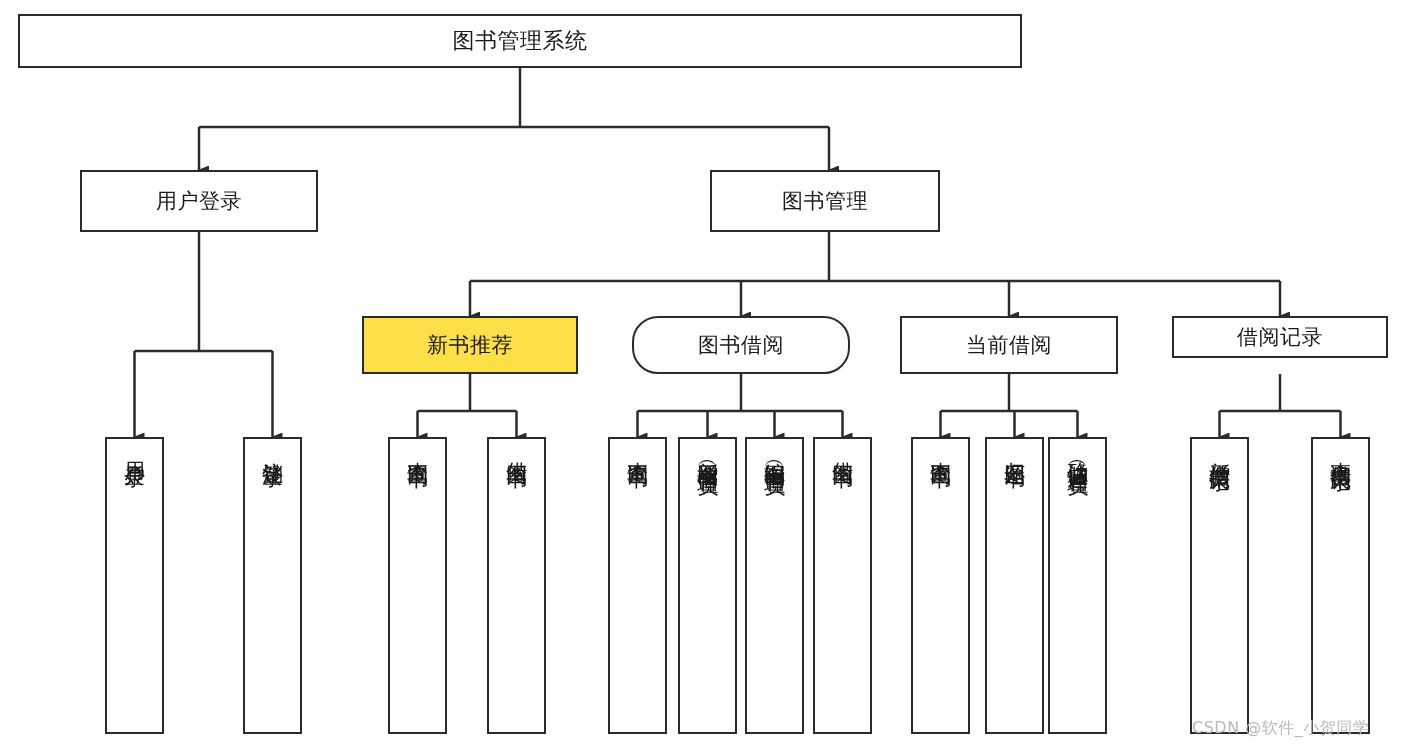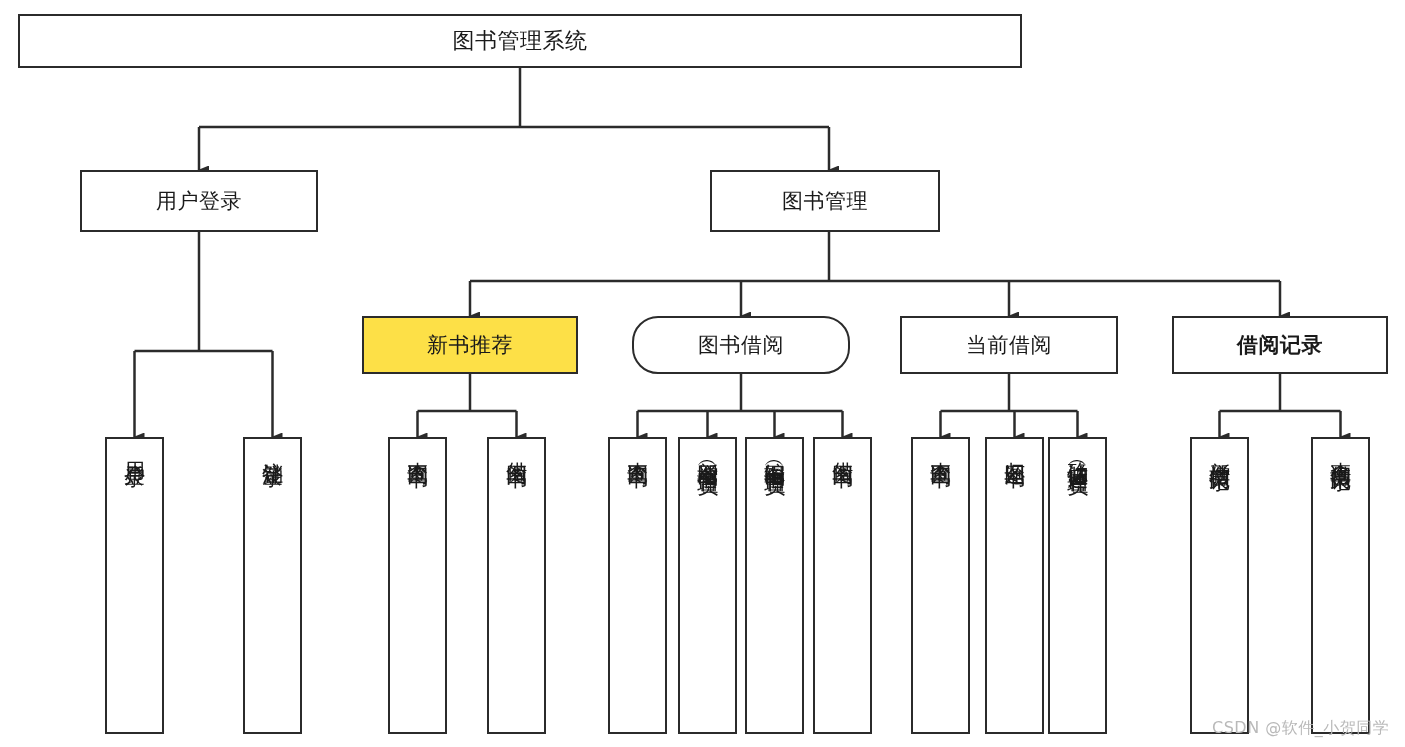--- a/index.html
+++ b/index.html
@@ -129,21 +129,21 @@
       </div>
       <div class="node horizontal" id="node-new-book-rec" style="left: 362px; top: 316px; width: 216px; height: 58px; border-color: rgb(43, 43, 43); background: #fde047; color: rgb(26, 26, 26);">
         <span class="node-label">新书推荐</span>
       </div>
       <div class="node horizontal" id="node-book-borrow" style="left: 632px; top: 316px; width: 218px; height: 58px; border-color: rgb(43, 43, 43); background: rgb(255, 255, 255); color: rgb(26, 26, 26); border-radius: 26px;">
         <span class="node-label">图书借阅</span>
       </div>
       <div class="node horizontal" id="node-current-borrow" style="left: 900px; top: 316px; width: 218px; height: 58px; border-color: rgb(43, 43, 43); background: rgb(255, 255, 255); color: rgb(26, 26, 26);">
         <span class="node-label">当前借阅</span>
       </div>
-      <div class="node horizontal" id="node-borrow-record" style="left: 1172px; top: 316px; width: 216px; height: 58px; border-color: rgb(43, 43, 43); background: rgb(255, 255, 255); color: rgb(26, 26, 26); font-weight: bold;">
+      <div class="node horizontal" id="node-borrow-record" style="left: 1172px; top: 316px; width: 216px; height: 42px; border-color: rgb(43, 43, 43); background: rgb(255, 255, 255); color: rgb(26, 26, 26);">
         <span class="node-label">借阅记录</span>
       </div>
       <div class="node vertical" id="node-leaf-user-login" style="left: 105px; top: 437px; width: 59px; height: 297px; border-color: rgb(43, 43, 43); background: rgb(255, 255, 255); color: rgb(26, 26, 26);">
         <span class="node-label">用户登录</span>
       </div>
       <div class="node vertical" id="node-leaf-logout" style="left: 243px; top: 437px; width: 59px; height: 297px; border-color: rgb(43, 43, 43); background: rgb(255, 255, 255); color: rgb(26, 26, 26);">
         <span class="node-label">注销登录</span>
       </div>
       <div class="node vertical" id="node-leaf-query-1" style="left: 388px; top: 437px; width: 59px; height: 297px; border-color: rgb(43, 43, 43); background: rgb(255, 255, 255); color: rgb(26, 26, 26);">
         <span class="node-label">查询图书</span>
@@ -173,15 +173,15 @@
         <span class="node-label">确认归还（管理员）</span>
       </div>
       <div class="node vertical" id="node-leaf-add-rec" style="left: 1190px; top: 437px; width: 59px; height: 297px; border-color: rgb(43, 43, 43); background: rgb(255, 255, 255); color: rgb(26, 26, 26);">
         <span class="node-label">新增借阅记录</span>
       </div>
       <div class="node vertical" id="node-leaf-query-rec" style="left: 1311px; top: 437px; width: 59px; height: 297px; border-color: rgb(43, 43, 43); background: rgb(255, 255, 255); color: rgb(26, 26, 26);">
         <span class="node-label">查询借阅记录</span>
       </div>
     </div>
 
-  <div id="watermark" style="left: 1192px; top: 718px; color: rgb(185, 185, 185); padding-left: 20px;">CSDN @软件_小贺同学</div>
+  <div id="watermark" style="left: 1192px; top: 718px; color: rgb(185, 185, 185);">CSDN @软件_小贺同学</div>
 
 </div>
 
 </body></html>

